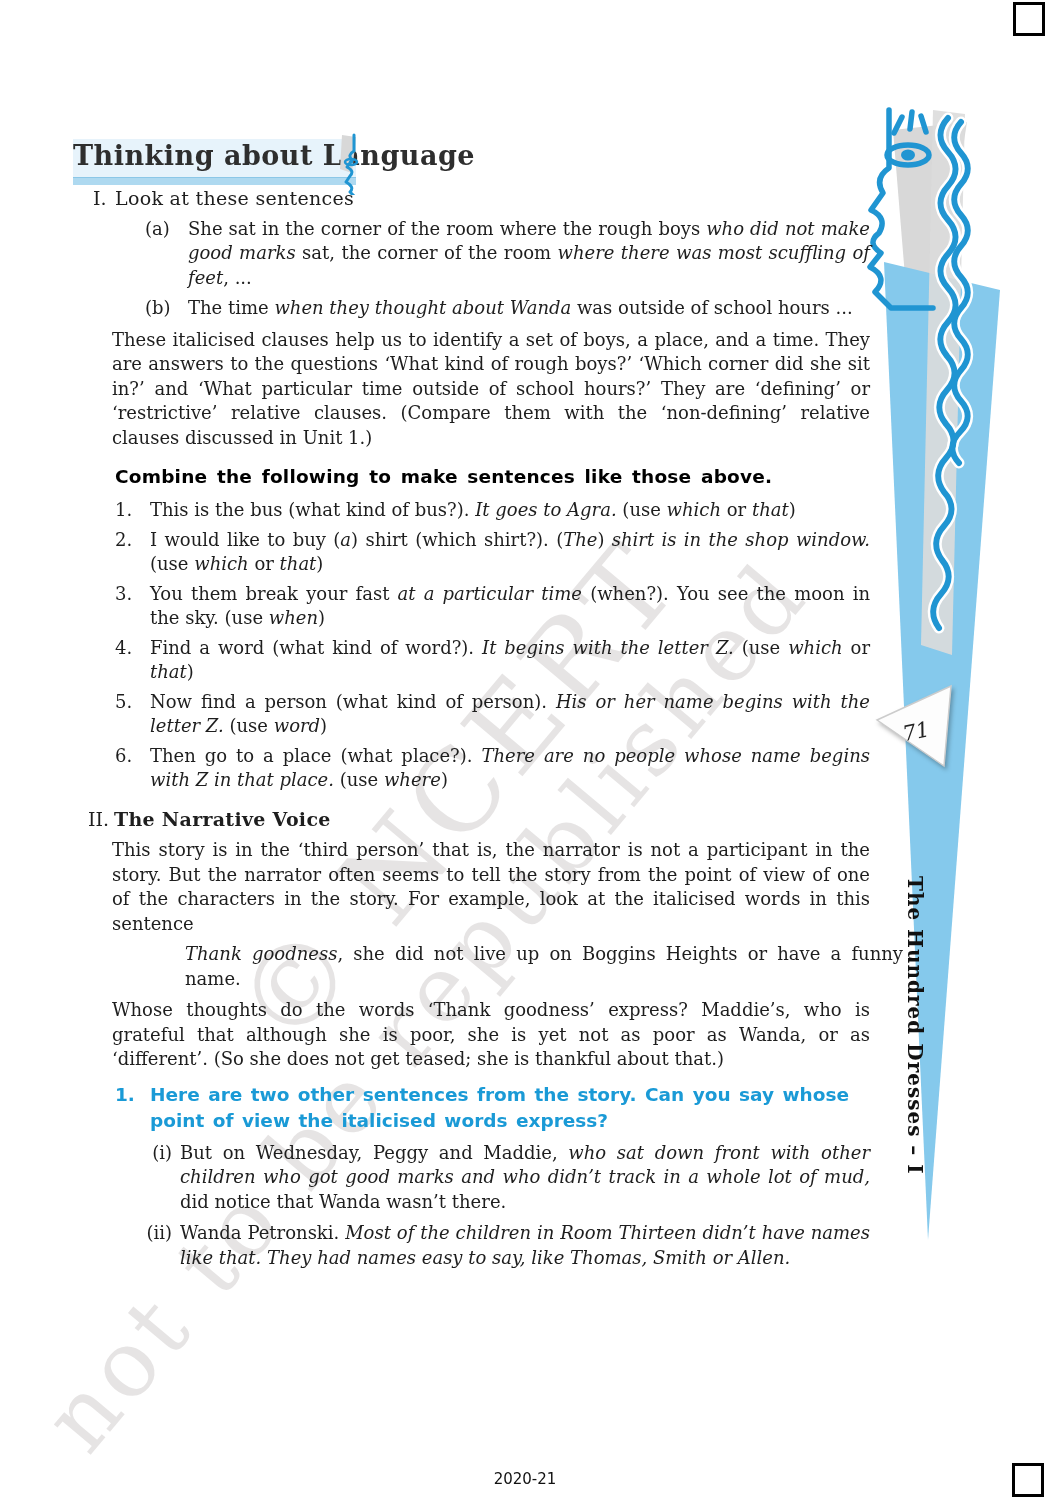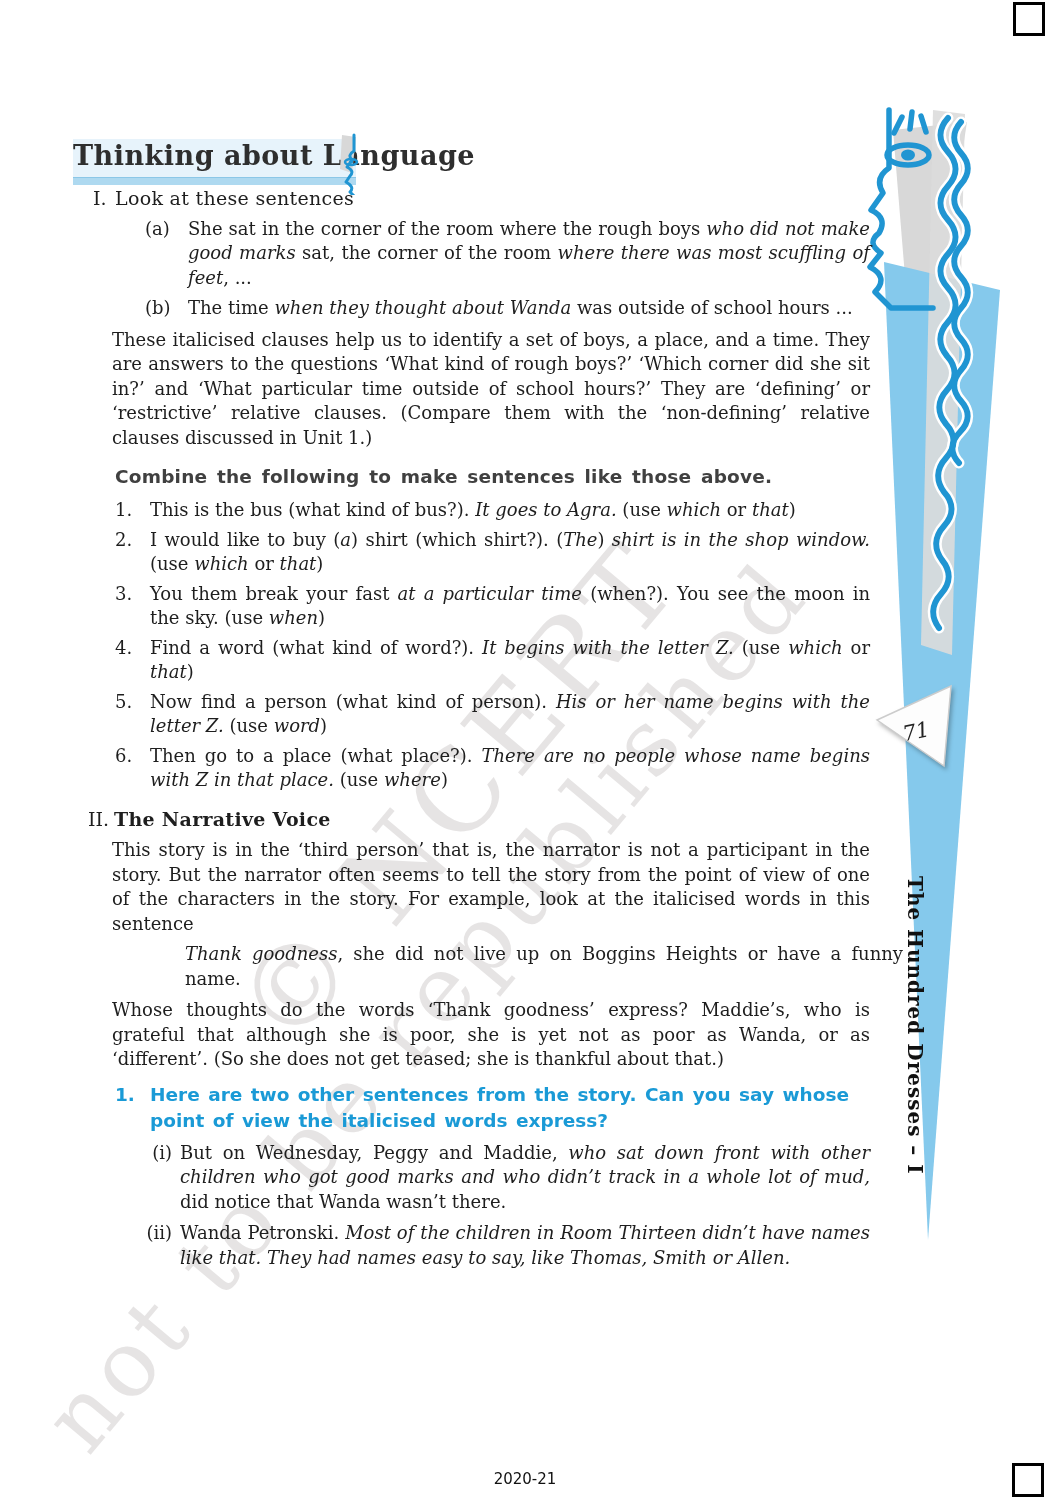--- a/index.html
+++ b/index.html
@@ -34,21 +34,21 @@
   .roman { flex:none; font-size:19px; }
   .sec1 .roman { width:22px; margin-left:5px; }
   .sec2 .roman { width:26px; }
   .sec-head { font-size:19px; letter-spacing:0.3px; }
   .sec-head.bold { font-weight:bold; }
   .ex-row { display:flex; margin:6px 0 0 57px; }
   .ex-label { flex:none; width:43px; }
   .ex-text { flex:1; text-align:justify; }
   .para { margin:7px 0 0 24px; text-align:justify; }
   .blue-head {
-    margin:14px 0 0 27px; color:#404040; font-family:"DejaVu Sans", sans-serif;
+    margin:14px 0 0 27px; color:#000000; font-family:"DejaVu Sans", sans-serif;
     font-weight:bold; font-size:18.5px; letter-spacing:0.2px; word-spacing:3px; line-height:26px;
   }
   .num-row { display:flex; margin:5px 0 0 27px; }
   .num-row.first { margin-top:8px; }
   .num { flex:none; width:35px; }
   .num-text { flex:1; text-align:justify; }
   .num-row.blue { margin-top:10px; }
   .num-row.blue .num, .num-row.blue .num-text {
     color:#1a9ad6; font-family:"DejaVu Sans", sans-serif; font-weight:bold;
     font-size:18.5px; line-height:26px; word-spacing:2px;

